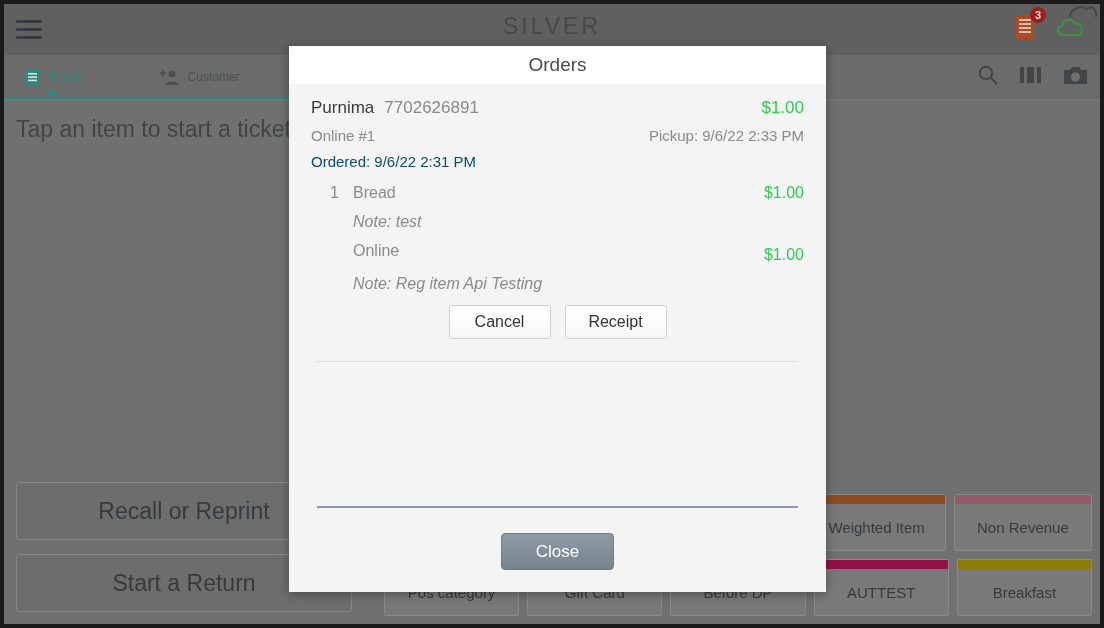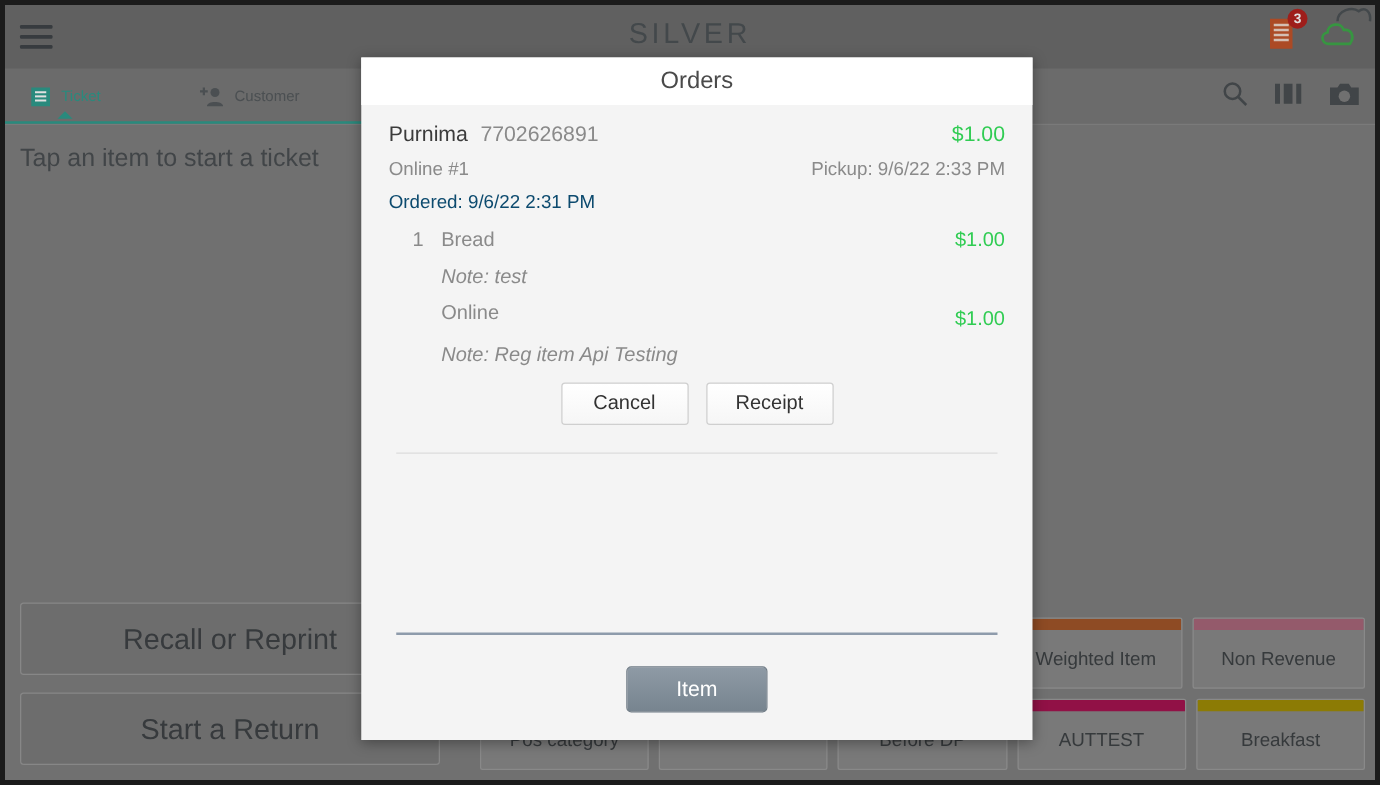--- a/index.html
+++ b/index.html
@@ -146,21 +146,21 @@
     top: 9px;
     display: flex;
     gap: 20px;
     align-items: center;
   }
 
   .ticket-hint {
     position: absolute;
     top: 112px;
     left: 12px;
-    font-size: 20px;
+    font-size: 23px;
     color: #4b4f52;
     white-space: nowrap;
   }
 
   .leftbtns {
     position: absolute;
     left: 12px;
     bottom: 12px;
     width: 336px;
   }
@@ -458,20 +458,21 @@
         </div>
       </div>
 
       <div class="tile-row">
         <div class="tile">
           <div class="tile-bar" style="background:#8a8a8a"></div>
           <div class="tile-label">Pos category</div>
         </div>
         <div class="tile">
           <div class="tile-bar" style="background:#8a8a8a"></div>
+          <div class="tile-label">Gift Card</div>
         </div>
         <div class="tile">
           <div class="tile-bar" style="background:#8a8a8a"></div>
           <div class="tile-label">Before DP</div>
         </div>
         <div class="tile">
           <div class="tile-bar" style="background:#a61450"></div>
           <div class="tile-label">AUTTEST</div>
         </div>
         <div class="tile">
@@ -526,18 +527,18 @@
       <div class="dlg-btnrow">
         <button class="dlg-btn">Cancel</button>
         <button class="dlg-btn">Receipt</button>
       </div>
 
       <div class="divider-light"></div>
 
       <div class="divider-blue"></div>
 
       <div class="close-wrap">
-        <button class="close-btn">Item</button>
+        <button class="close-btn">Close</button>
       </div>
     </div>
   </div>
 
 </div>
 
 </body></html>

